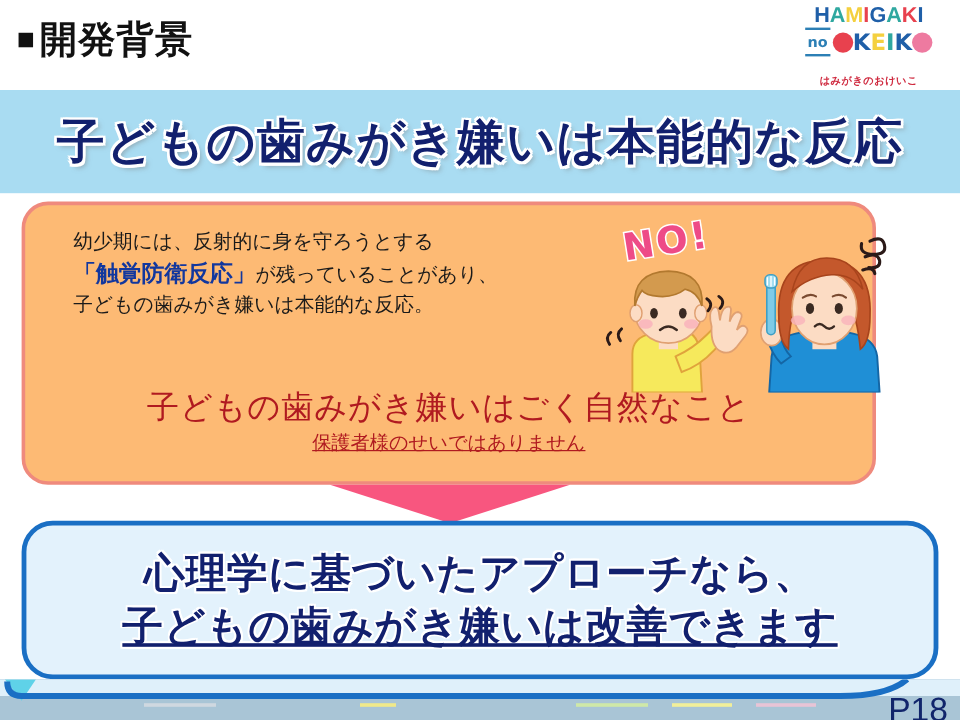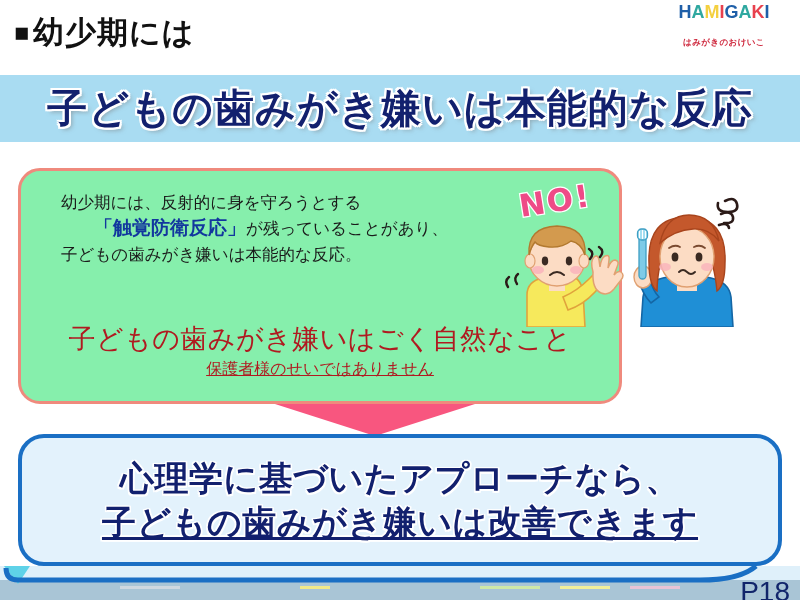--- a/index.html
+++ b/index.html
@@ -51,52 +51,52 @@
     border-bottom:2px solid #2c7fb5; font-size:12px; padding:0 2px;
     vertical-align:3px; margin-right:2px; font-weight:900;
   }
   .dot {
     display:inline-block; width:17px; height:17px; border-radius:50%;
     vertical-align:-2px;
   }
 
   
   #banner {
-    position:absolute; left:0; top:75px; width:800px; height:67px;
+    position:absolute; left:0; top:75px; width:800px; height:86px;
     background:#a9dcf2;
     display:flex; align-items:center; justify-content:center;
   }
   #banner-text {
     font-size:40px; font-weight:700; color:#12206e;
     letter-spacing:1px; white-space:nowrap;
     text-shadow:
       2px 0 0 #fff, -2px 0 0 #fff, 0 2px 0 #fff, 0 -2px 0 #fff,
       2px 2px 0 #fff, -2px 2px 0 #fff, 2px -2px 0 #fff, -2px -2px 0 #fff,
       3px 3px 4px rgba(120,120,120,.55);
   }
 
   
   #pink-box {
-    position:absolute; left:18px; top:168px; width:604px; height:236px;
-    border:3px solid #ef8a7d; border-radius:22px; background:#86efac;
+    position:absolute; left:18px; top:168px; width:712px; height:236px;
+    border:3px solid #ef8a7d; border-radius:22px; background:#fdba74;
   }
   #pink-para {
     position:absolute; left:40px; top:18px; width:420px;
     color:#1a1a1a;
   }
   .pl { font-size:16.5px; line-height:26px; white-space:nowrap; }
   #ruby-row {
     position:relative; height:13px; margin-top:1px;
   }
   #ruby-text {
     position:absolute; left:30px; top:-1px;
     font-size:9.5px; letter-spacing:1.6px; color:#1a1a1a; white-space:nowrap;
   }
   #kakkou {
-    font-size:19px; font-weight:700; color:#12379e; white-space:nowrap;text-align:center;
+    font-size:19px; font-weight:700; color:#12379e; white-space:nowrap;
   }
   #kakkou .rest { font-size:16.5px; font-weight:400; color:#1a1a1a; }
 
   #red-main {
     position:absolute; left:0; right:0; top:150px;
     text-align:center; font-size:27px; color:#b01a20;
     letter-spacing:0.5px; white-space:nowrap;
   }
   #red-sub {
     position:absolute; left:0; right:0; top:188px;
@@ -151,24 +151,25 @@
   }
   #footer-page {
     position:absolute; right:10px; top:10px;
     font-size:28px; color:#11256b; font-weight:400; white-space:nowrap;
   }
 </style>
 </head>
 <body>
 
 <div id="header">
-  <div id="page-title"><span class="sq">■</span><span>幼少期には</span></div>
+  <div id="page-title"><span class="sq">■</span><span>開発背景</span></div>
 
   <div id="logo">
     <div id="logo-line1"><span style="color: rgb(31, 95, 168);">H</span><span style="color: rgb(47, 168, 160);">A</span><span style="color: rgb(244, 208, 63);">M</span><span style="color: rgb(232, 65, 78);">I</span><span style="color: rgb(31, 95, 168);">G</span><span style="color: rgb(47, 168, 160);">A</span><span style="color: rgb(232, 65, 78);">K</span><span style="color: rgb(31, 95, 168);">I</span></div>
+    <div id="logo-line2"><span class="lg-no">no</span><span class="dot" style="background: rgb(232, 65, 78);"></span><span style="color: rgb(31, 95, 168);">K</span><span style="color: rgb(244, 208, 63);">E</span><span style="color: rgb(47, 168, 160);">I</span><span style="color: rgb(31, 95, 168);">K</span><span class="dot" style="background: rgb(238, 122, 160);"></span></div>
     <div id="logo-sub">はみがきのおけいこ</div>
   </div>
 </div>
 
 <div id="banner">
   <div id="banner-text">子どもの歯みがき嫌いは本能的な反応</div>
 </div>
 
 <div id="pink-box">
 

